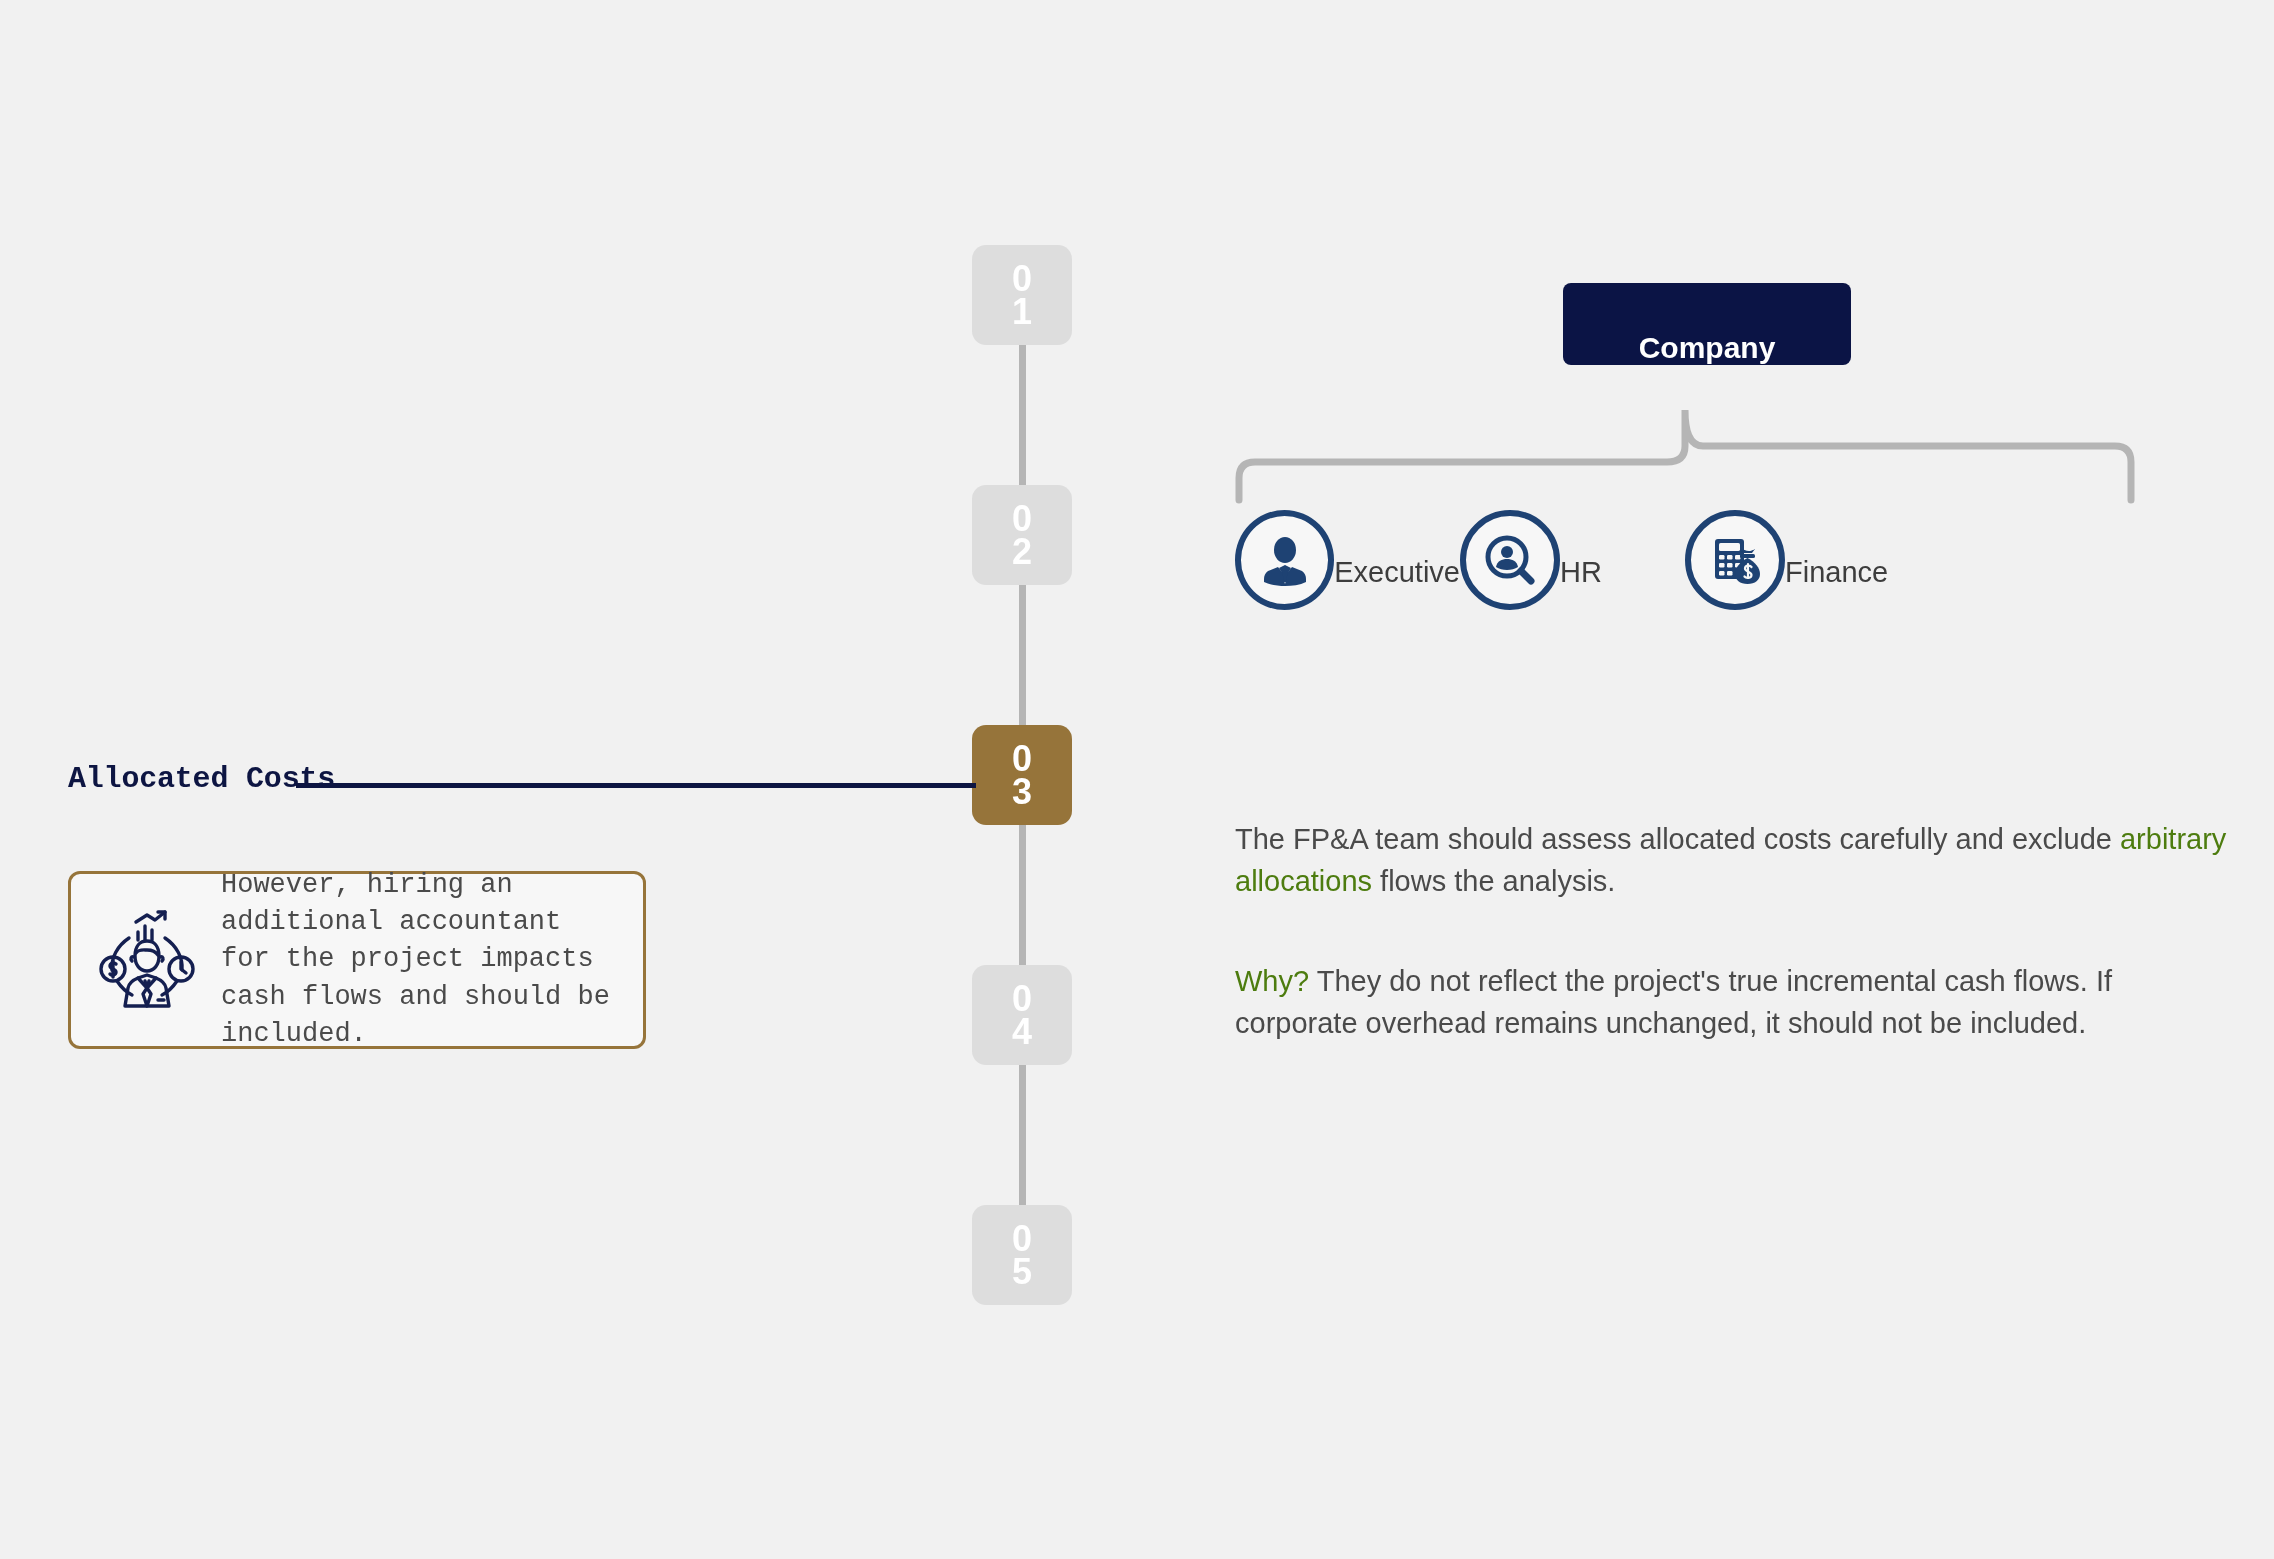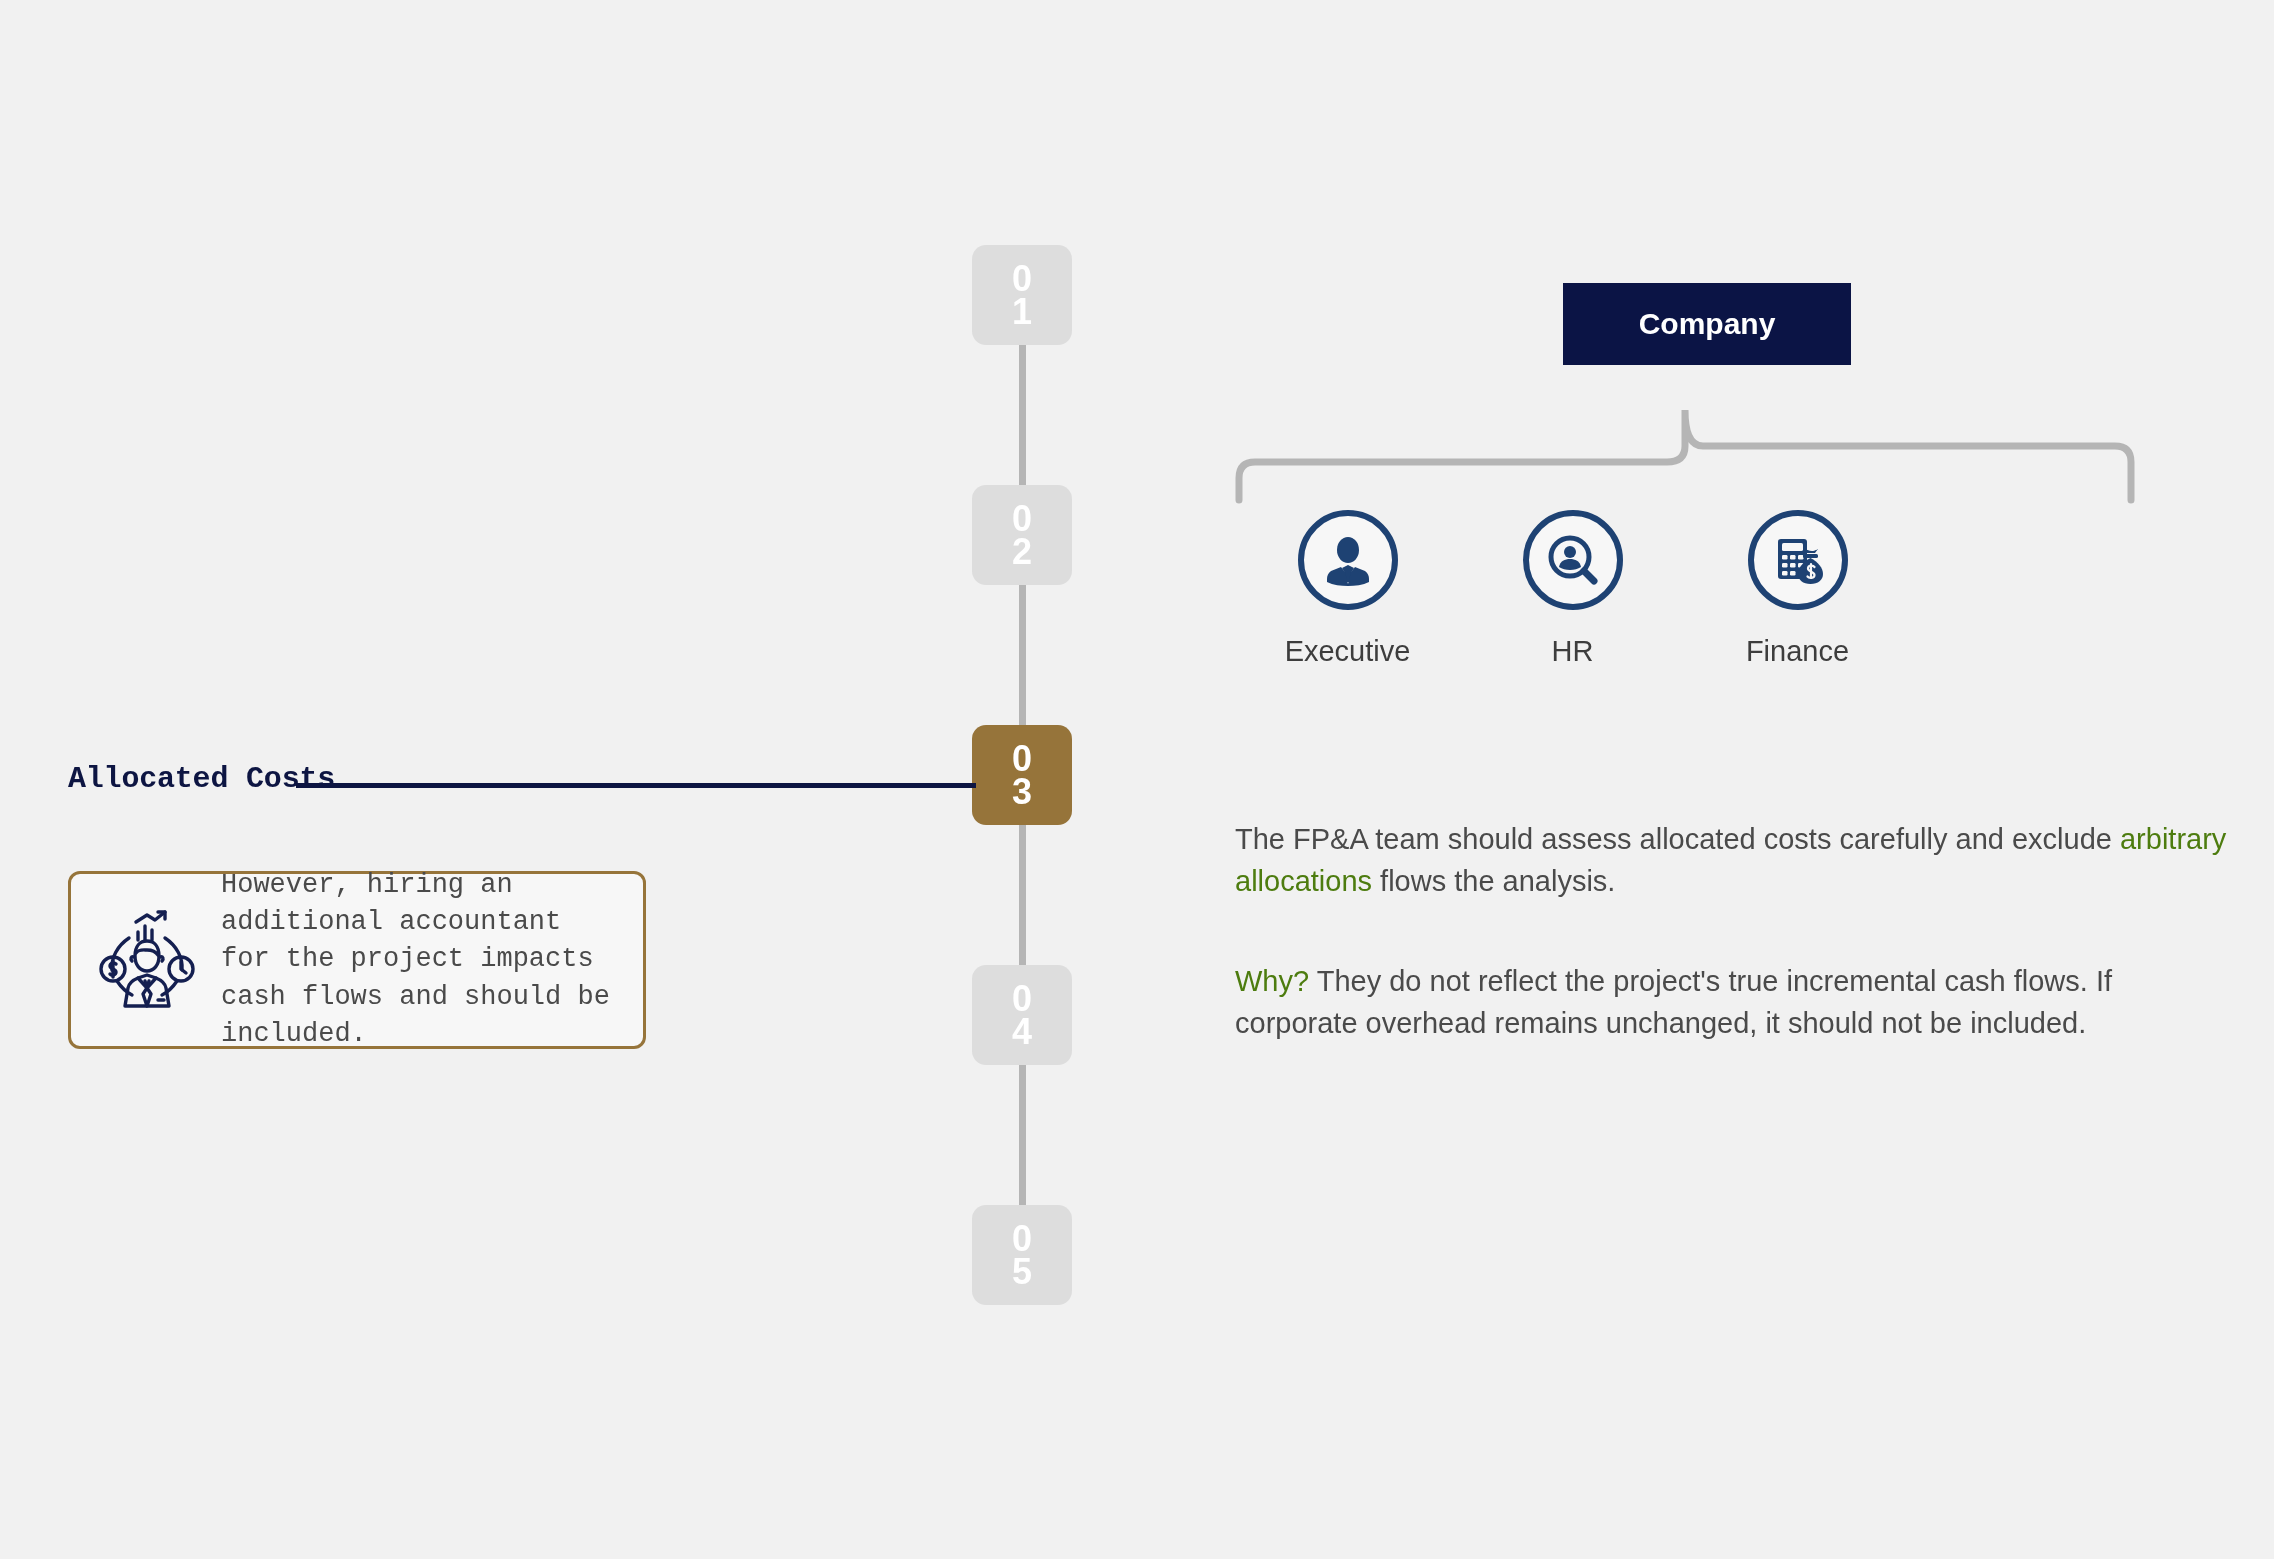--- a/index.html
+++ b/index.html
@@ -126,24 +126,24 @@
     width: 1039px;
     height: 1559px;
   }
   #company-box {
     position: absolute;
     left: 328px;
     top: 283px;
     width: 288px;
     height: 82px;
     background: #0b1445;
-    border-radius: 0;
+    border-radius: 8px;
     color: #ffffff;
     display: flex;
-    align-items: center;
+    align-items: flex-end;
     justify-content: center;
     font-size: 30px;
     font-weight: bold;
   }
   #brace {
     position: absolute;
     left: -2px;
     top: 408px;
     width: 904px;
     height: 98px;
@@ -152,21 +152,21 @@
     position: absolute;
     left: 0;
     top: 510px;
     width: 900px;
     display: flex;
     flex-direction: row;
   }
   .dept {
     width: 225px;
     display: flex;
-    flex-direction: column;
+    flex-direction: row;
     align-items: center;
   }
   .dept-circle {
     width: 100px;
     height: 100px;
     border-radius: 50%;
     border: 6px solid #1e4273;
     background: #f7f7f7;
     display: flex;
     align-items: center;

